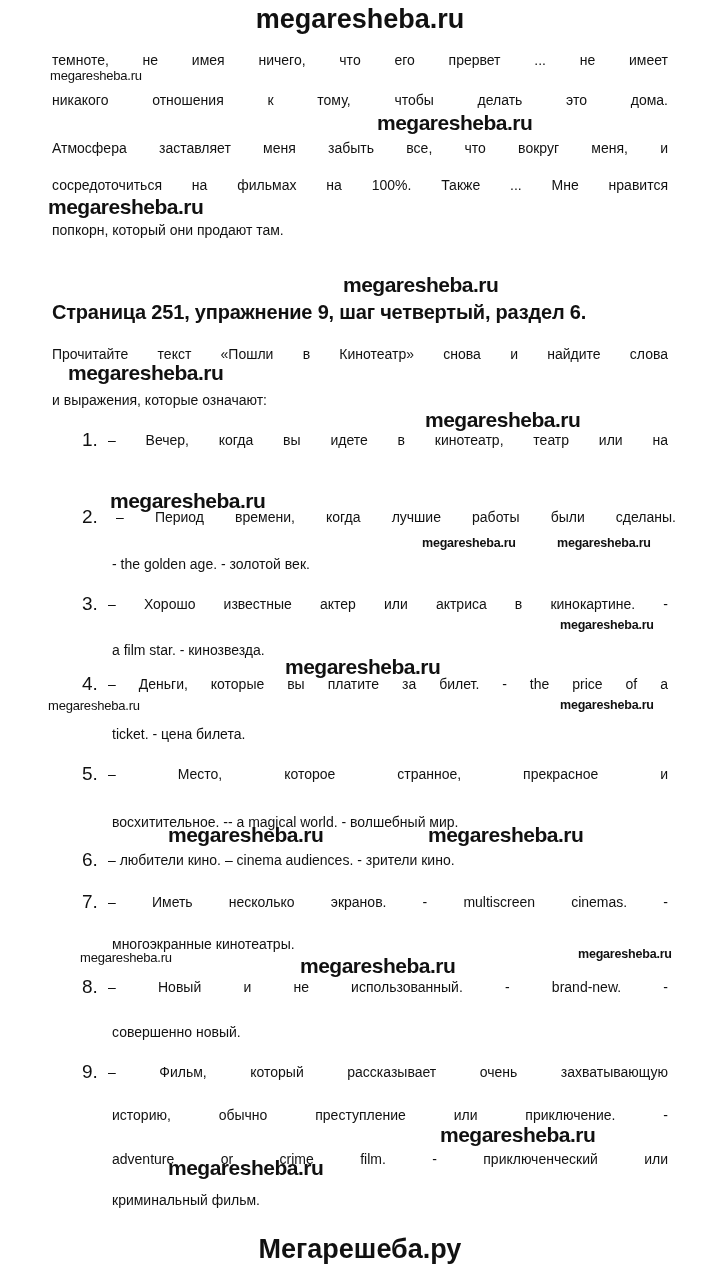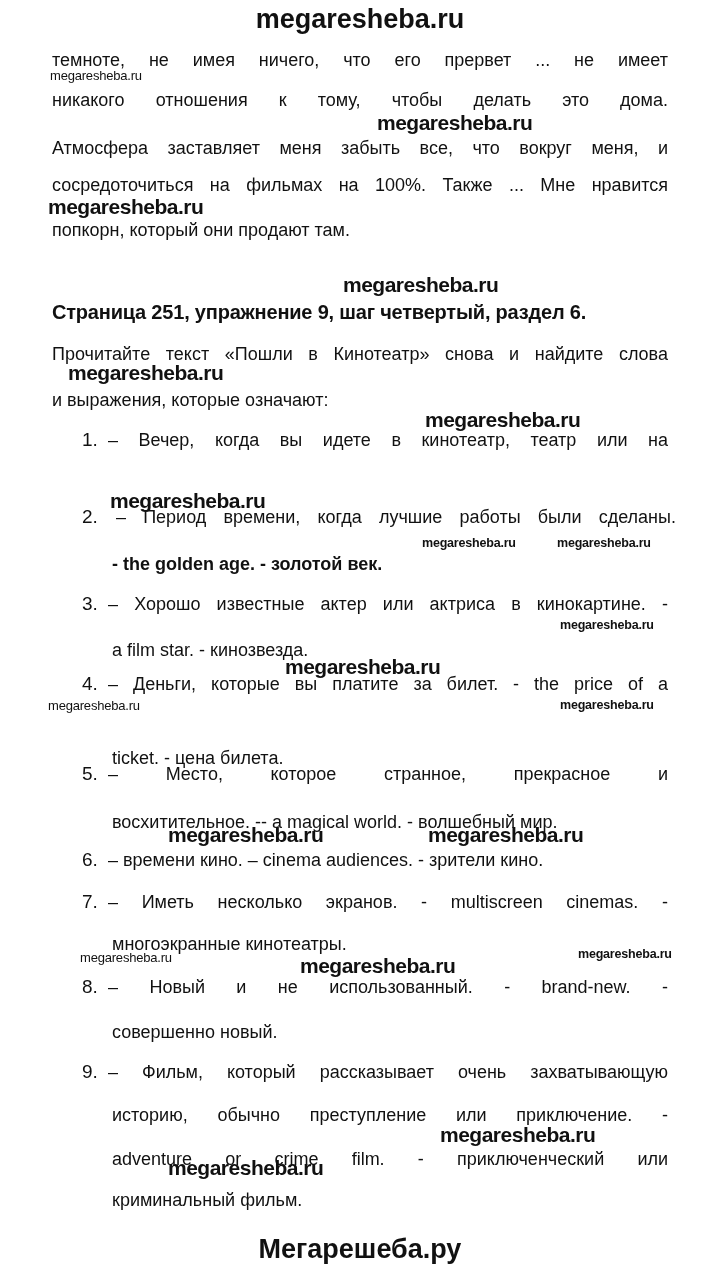--- a/index.html
+++ b/index.html
@@ -7,21 +7,21 @@
     position:relative;
     width:720px;height:1271px;
     margin:0 auto;
     background:#ffffff;
     color:#111;
     font-family:"Liberation Sans", sans-serif;
     overflow:hidden;
   }
   .line{
     position:absolute;
-    font-size:18px;
+    font-size:14px;
     line-height:24px;
     white-space:nowrap;
   }
   .j{ 
     white-space:normal;
     text-align:justify;
     text-align-last:justify;
   }
   .hdr{
     position:absolute;
@@ -87,42 +87,42 @@
   <div class="wm" style="left:425px;top:409px;">megaresheba.ru</div>
 
   <div class="num" style="left:82px;top:428px;">1.</div>
   <div class="line j" style="left:108px;top:428px;width:560px;">– Вечер, когда вы идете в кинотеатр, театр или на</div>
   <div class="wm" style="left:110px;top:490px;">megaresheba.ru</div>
 
   <div class="num" style="left:82px;top:505px;">2.</div>
   <div class="line j" style="left:108px;top:505px;width:560px;margin-left:8px;">– Период времени, когда лучшие работы были сделаны.</div>
   <div class="wm-sm" style="left:422px;top:537px;">megaresheba.ru</div>
   <div class="wm-sm" style="left:557px;top:537px;">megaresheba.ru</div>
-  <div class="line" style="left:112px;top:552px;font-weight:bold;">- the golden age. - золотой век.</div>
+  <div class="line" style="left:112px;top:552px;">- the golden age. - золотой век.</div>
 
   <div class="num" style="left:82px;top:592px;">3.</div>
   <div class="line j" style="left:108px;top:592px;width:560px;">– Хорошо известные актер или актриса в кинокартине. -</div>
   <div class="wm-sm" style="left:560px;top:619px;">megaresheba.ru</div>
   <div class="line" style="left:112px;top:638px;">a film star. - кинозвезда.</div>
   <div class="wm" style="left:285px;top:656px;">megaresheba.ru</div>
 
   <div class="num" style="left:82px;top:672px;">4.</div>
   <div class="line j" style="left:108px;top:672px;width:560px;">– Деньги, которые вы платите за билет. - the price of a</div>
   <div class="wm-sm light" style="left:48px;top:699px;">megaresheba.ru</div>
   <div class="wm-sm" style="left:560px;top:699px;">megaresheba.ru</div>
-  <div class="line" style="left:112px;top:722px;margin-top:24px;">ticket. - цена билета.</div>
+  <div class="line" style="left:112px;top:722px;">ticket. - цена билета.</div>
 
   <div class="num" style="left:82px;top:762px;">5.</div>
   <div class="line j" style="left:108px;top:762px;width:560px;">– Место, которое странное, прекрасное и</div>
   <div class="line" style="left:112px;top:810px;">восхитительное. -- a magical world. - волшебный мир.</div>
   <div class="wm" style="left:168px;top:824px;">megaresheba.ru</div>
   <div class="wm" style="left:428px;top:824px;">megaresheba.ru</div>
 
   <div class="num" style="left:82px;top:848px;">6.</div>
-  <div class="line" style="left:108px;top:848px;">– времени кино. – cinema audiences. - зрители кино.</div>
+  <div class="line" style="left:108px;top:848px;">– любители кино. – cinema audiences. - зрители кино.</div>
 
   <div class="num" style="left:82px;top:890px;">7.</div>
   <div class="line j" style="left:108px;top:890px;width:560px;">– Иметь несколько экранов. - multiscreen cinemas. -</div>
   <div class="line" style="left:112px;top:932px;">многоэкранные кинотеатры.</div>
   <div class="wm-sm light" style="left:80px;top:951px;">megaresheba.ru</div>
   <div class="wm" style="left:300px;top:955px;">megaresheba.ru</div>
   <div class="wm-sm" style="left:578px;top:948px;">megaresheba.ru</div>
 
   <div class="num" style="left:82px;top:975px;">8.</div>
   <div class="line j" style="left:108px;top:975px;width:560px;">– Новый и не использованный. - brand-new. -</div>

